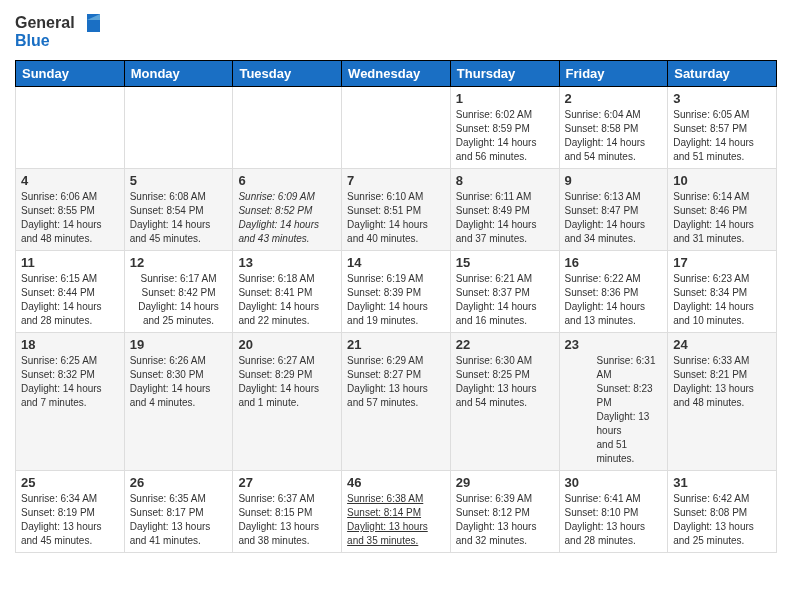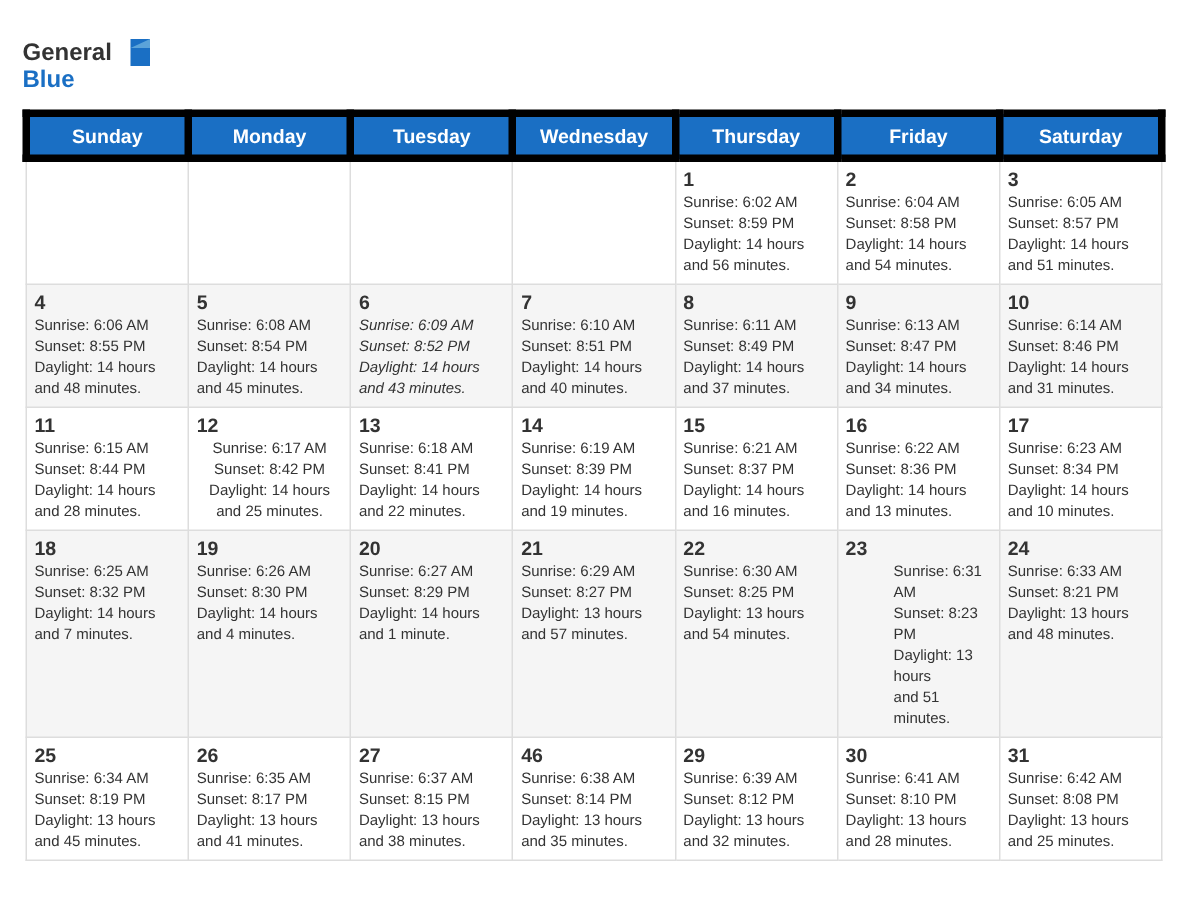--- a/index.html
+++ b/index.html
@@ -5,21 +5,21 @@
     * { margin: 0; padding: 0; box-sizing: border-box; }
     body {
       font-family: Arial, sans-serif;
       background: #fff;
       width: 792px;
       height: 612px;
       overflow: hidden;
     }
     .container {
       width: 792px;
-      padding: 22px 15px;
+      padding: 10px 15px;
     }
     .header-top {
       display: flex;
       align-items: flex-start;
       justify-content: space-between;
       margin-bottom: 4px;
     }
     .logo {
       display: flex;
       align-items: center;
@@ -39,25 +39,25 @@
       margin-top: 2px;
     }
     .calendar-table {
       width: 100%;
       border-collapse: collapse;
       margin-top: 6px;
     }
     .calendar-table th {
       background-color: #1a6fc4;
       color: #fff;
-      text-align: center;
+      text-align: left;
       padding: 5px 6px;
       font-size: 13px;
       font-weight: bold;
-      border: 5px solid #000000;
+      border: 1px solid #000000;
     }
     .calendar-table td {
       border: 1px solid #ddd;
       vertical-align: top;
       padding: 4px 5px;
       font-size: 10.5px;
       color: #333;
       width: calc(100% / 7);
       height: 80px;
       background: #fff;
@@ -311,21 +311,21 @@
           </td>
           <td>
             <span class="day-number">27</span>
             <div class="day-info" style="white-space: pre-line;">Sunrise: 6:37 AM
 Sunset: 8:15 PM
 Daylight: 13 hours
 and 38 minutes.</div>
           </td>
           <td>
             <span class="day-number">46</span>
-            <div class="day-info" style="white-space: pre-line;">Sunrise: 6:38 AM
+            <div class="day-info" style="white-space: pre-line; text-decoration: underline;">Sunrise: 6:38 AM
 Sunset: 8:14 PM
 Daylight: 13 hours
 and 35 minutes.</div>
           </td>
           <td>
             <span class="day-number">29</span>
             <div class="day-info" style="white-space: pre-line;">Sunrise: 6:39 AM
 Sunset: 8:12 PM
 Daylight: 13 hours
 and 32 minutes.</div>

